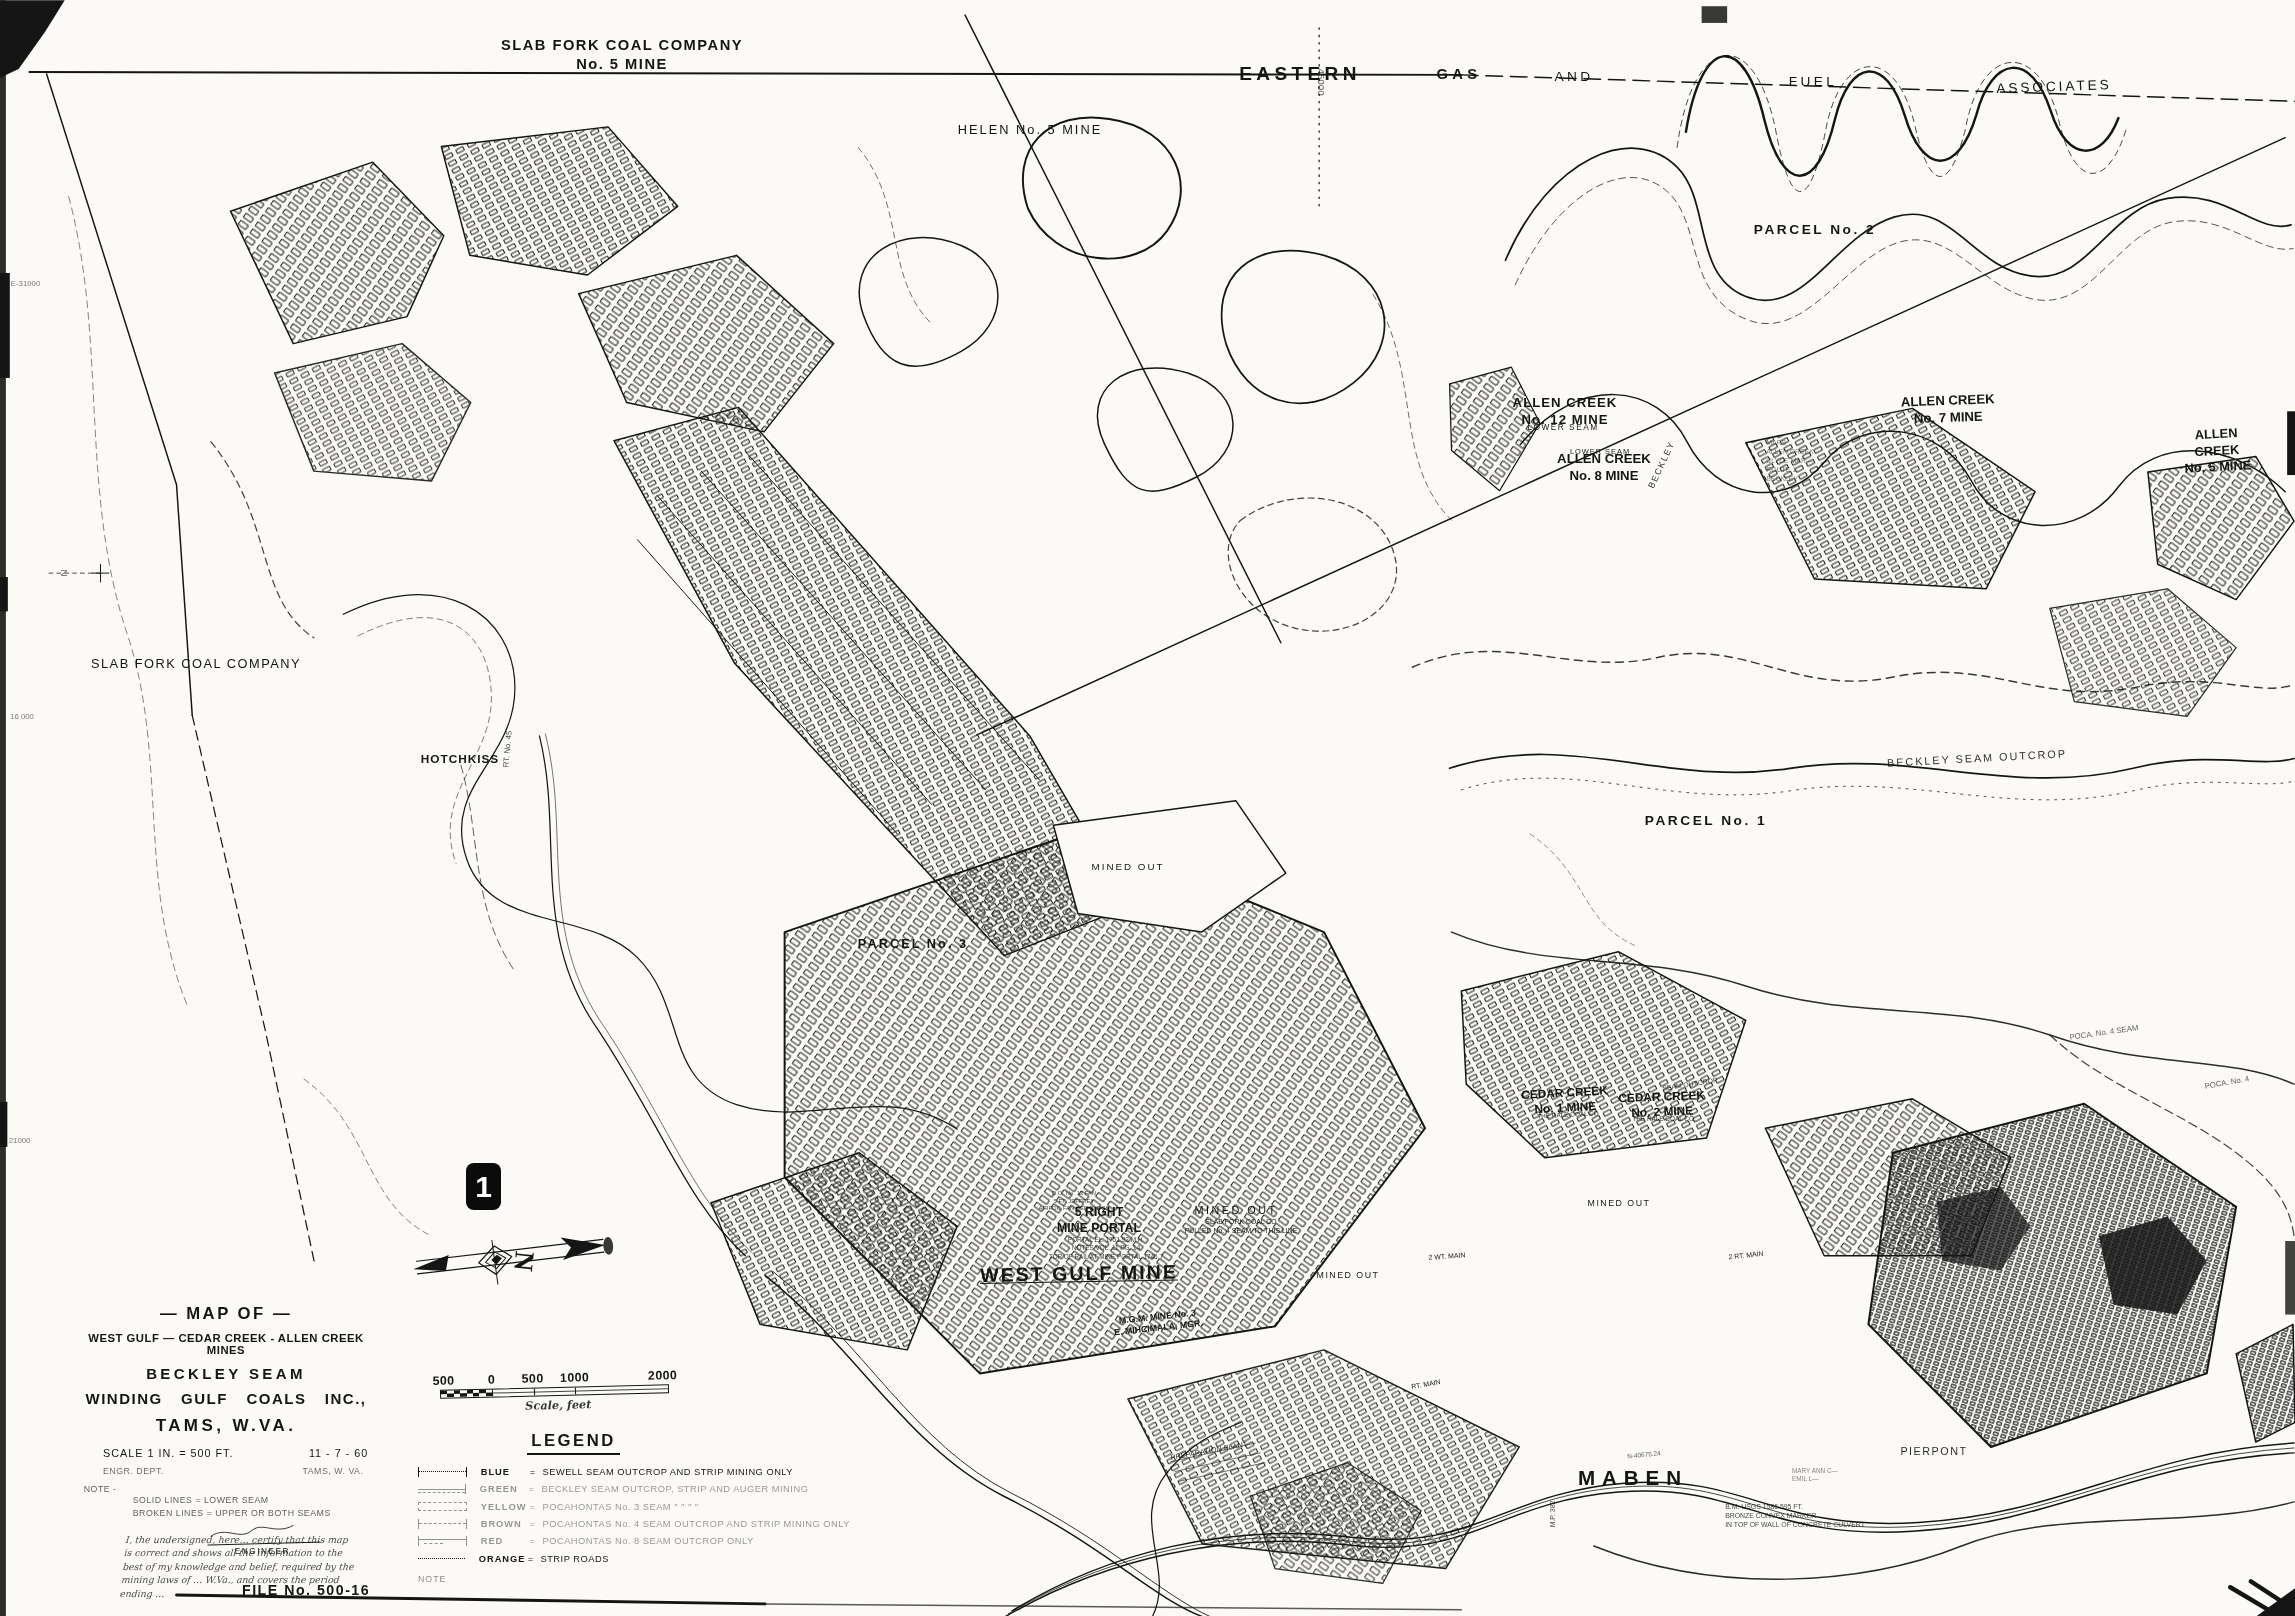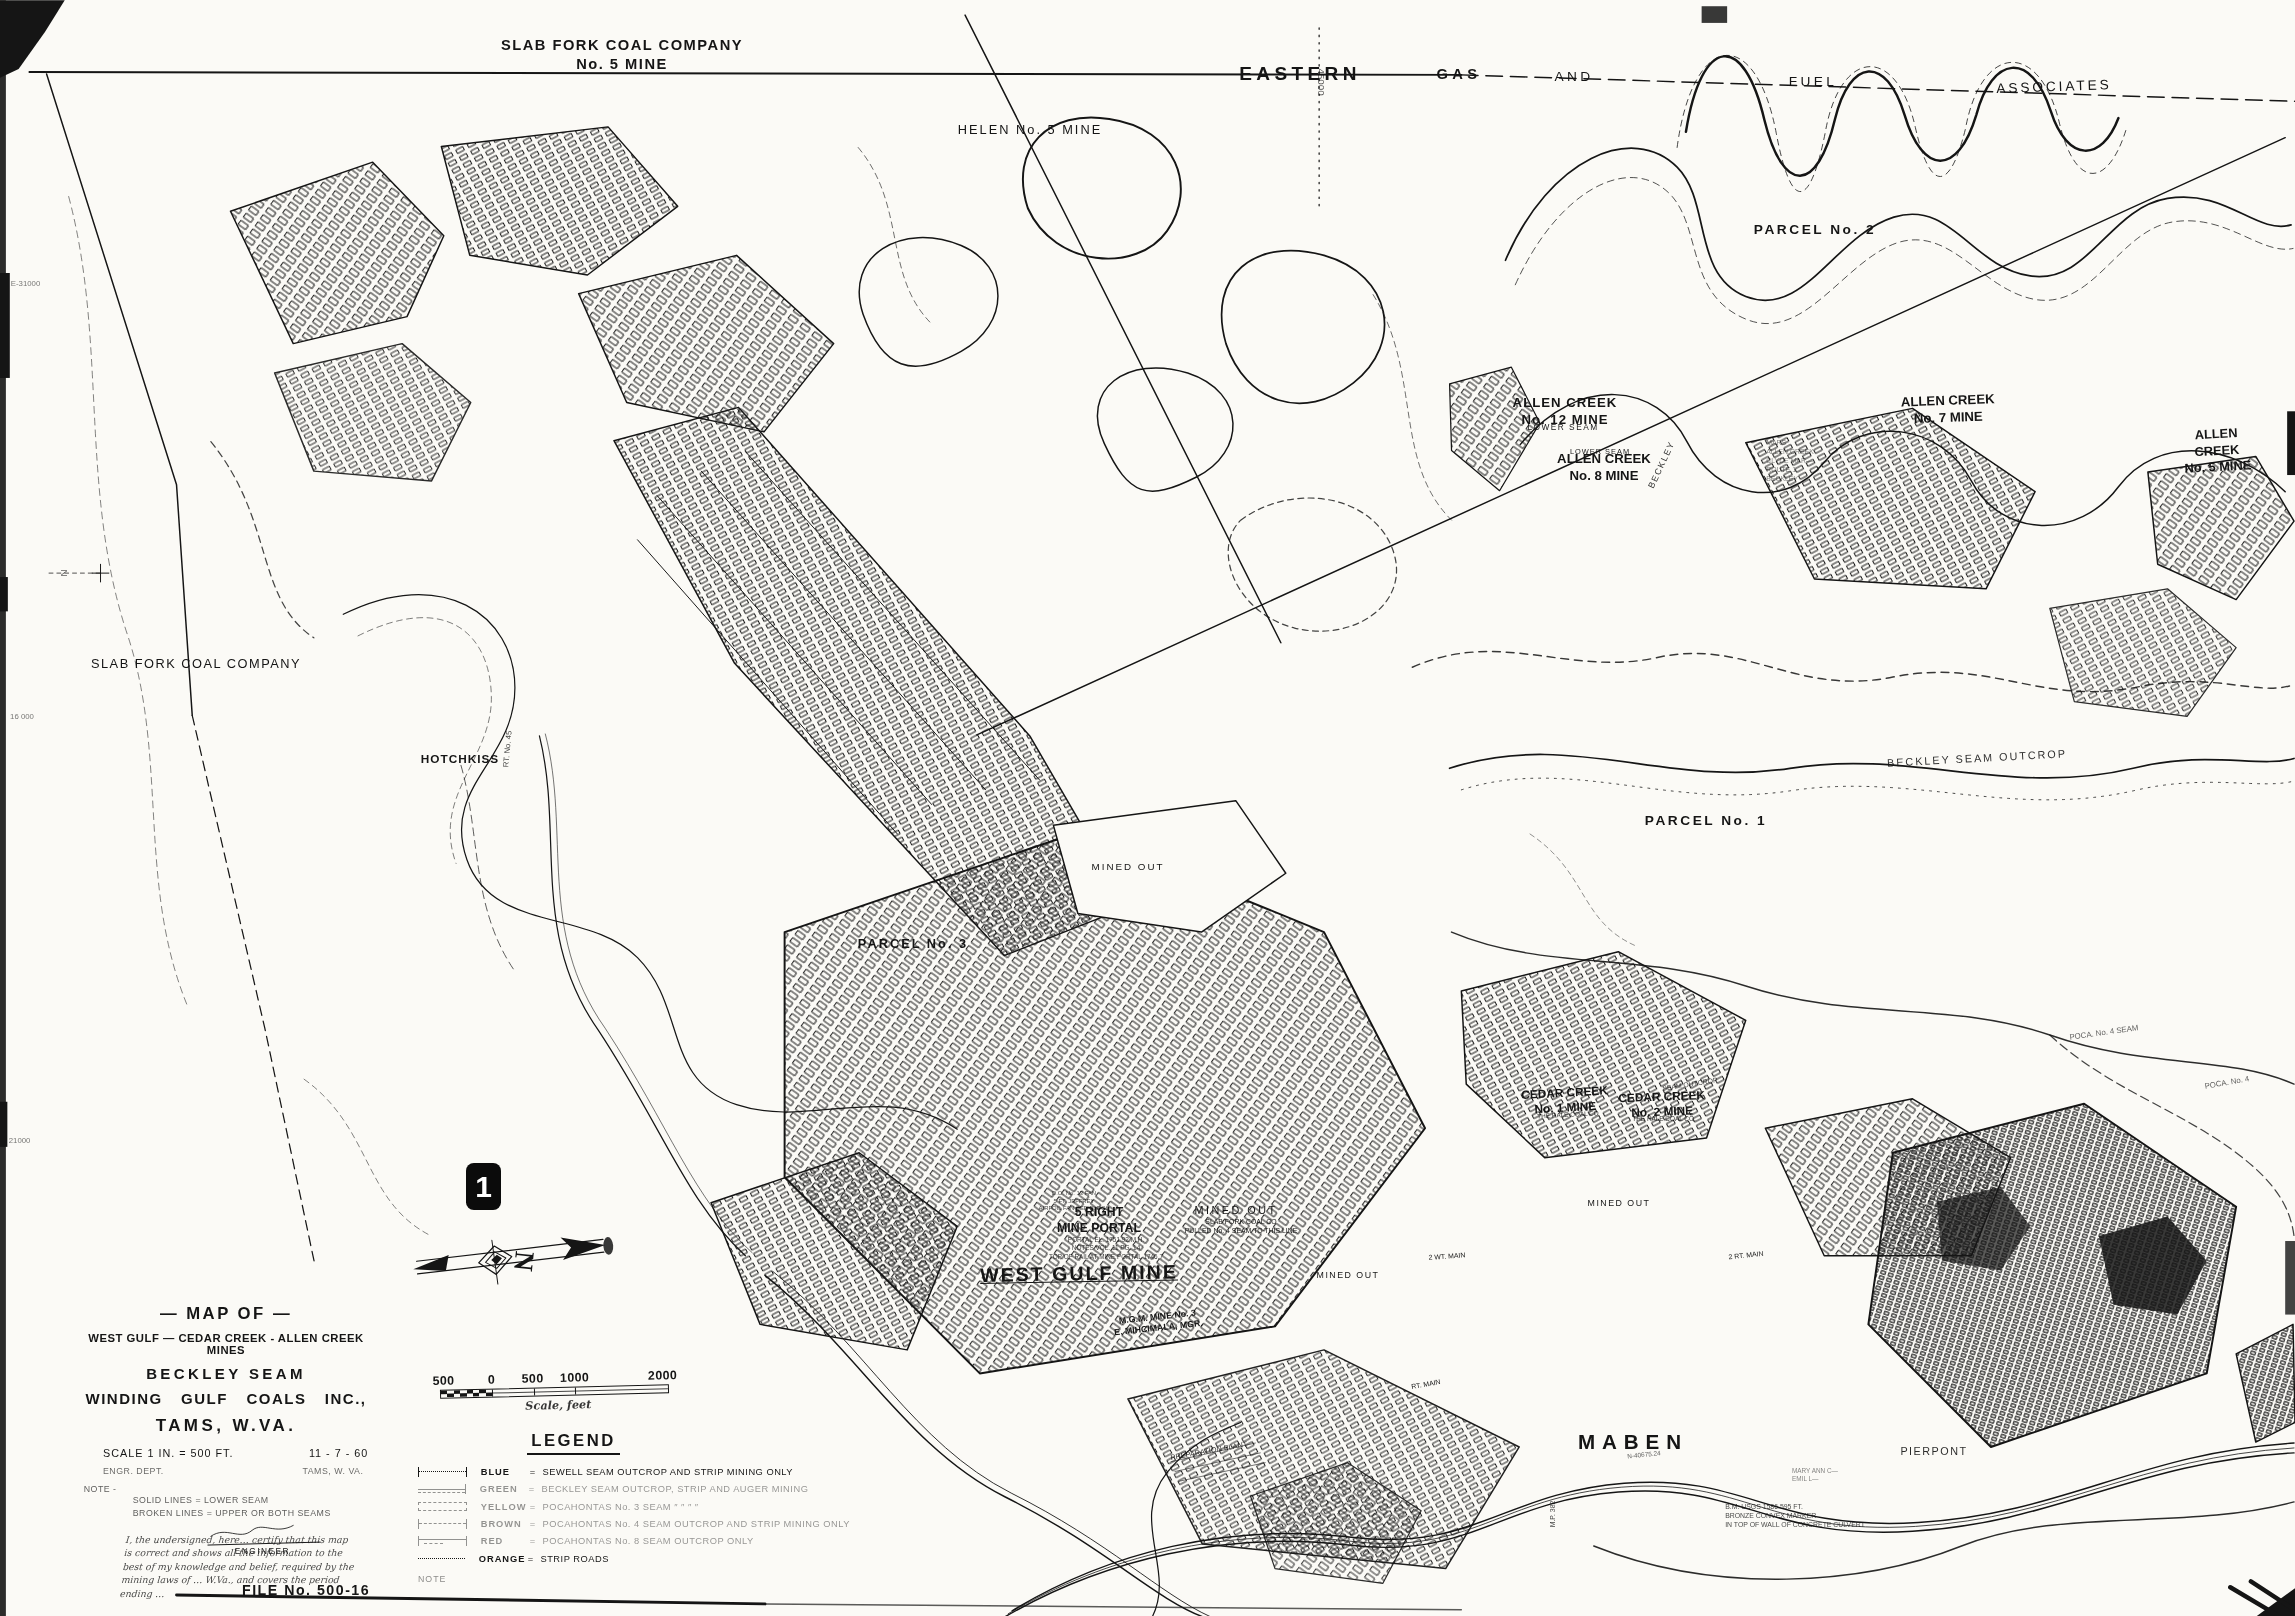--- a/index.html
+++ b/index.html
@@ -255,21 +255,21 @@
       <div class="ml" style="left: 1746px; top: 1256px; font-size: 6.9px; transform: translate(-50%, -50%) rotate(-6deg);">2 RT. MAIN</div>
       <div class="ml" style="left: 1426px; top: 1385px; font-size: 6.9px; transform: translate(-50%, -50%) rotate(-10deg);">RT. MAIN</div>
       <div class="ml" style="left: 1565px; top: 1101px; font-size: 11.8px; font-weight: 700; transform: translate(-50%, -50%) rotate(-3deg);">CEDAR CREEK
 No. 1 MINE</div>
       <div class="ml" style="left: 1568px; top: 1115px; font-size: 6.4px; opacity: 0.9; transform: translate(-50%, -50%) rotate(-3deg);">THE HALE COAL CO</div>
       <div class="ml" style="left: 1662px; top: 1105px; font-size: 11.8px; font-weight: 700; transform: translate(-50%, -50%) rotate(-2deg);">CEDAR CREEK
 No. 2 MINE</div>
       <div class="ml" style="left: 1664px; top: 1119px; font-size: 6.4px; opacity: 0.9; transform: translate(-50%, -50%);">THE HALE COAL CO.</div>
       <div class="ml" style="left: 1690px; top: 1085px; font-size: 6.9px; opacity: 0.8; transform: translate(-50%, -50%) rotate(-9deg);">SEAM   OUTCROP</div>
       <div class="ml" style="left: 1662px; top: 465px; font-size: 8.8px; letter-spacing: 1.5px; opacity: 0.9; transform: translate(-50%, -50%) rotate(-65deg);">BECKLEY</div>
-      <div class="ml" style="left: 1633px; top: 1442px; font-size: 20.6px; letter-spacing: 6.9px; font-weight: 700; transform: translate(-50%, -50%); text-align: right;">MABEN</div>
+      <div class="ml" style="left: 1633px; top: 1478px; font-size: 20.6px; letter-spacing: 6.9px; font-weight: 700; transform: translate(-50%, -50%); text-align: right;">MABEN</div>
       <div class="ml" style="left: 1553px; top: 1514px; font-size: 6.9px; opacity: 0.8; transform: translate(-50%, -50%) rotate(-90deg);">M.P. 382</div>
       <div class="ml" style="left: 1795px; top: 1516px; font-size: 6.9px; opacity: 0.8; text-align: left; transform: translate(-50%, -50%);">B.M. USGS 1586.595 FT.
 BRONZE CONVEX MARKER
 IN TOP OF WALL OF CONCRETE CULVERT</div>
       <div class="ml" style="left: 1644px; top: 1455px; font-size: 6.4px; opacity: 0.7; transform: translate(-50%, -50%) rotate(-6deg);">N-40675.24</div>
       <div class="ml" style="left: 1934px; top: 1451px; font-size: 10.8px; letter-spacing: 1.5px; opacity: 0.9; transform: translate(-50%, -50%);">PIERPONT</div>
       <div class="ml" style="left: 1815px; top: 1475px; font-size: 6.4px; opacity: 0.55; text-align: left; transform: translate(-50%, -50%);">MARY ANN C—
 EMIL L—</div>
       <div class="ml" style="left: 25.5px; top: 284px; font-size: 7.8px; opacity: 0.6; transform: translate(-50%, -50%);">E-31000</div>
       <div class="ml" style="left: 22px; top: 717px; font-size: 7.8px; opacity: 0.6; transform: translate(-50%, -50%);">16 000</div>

